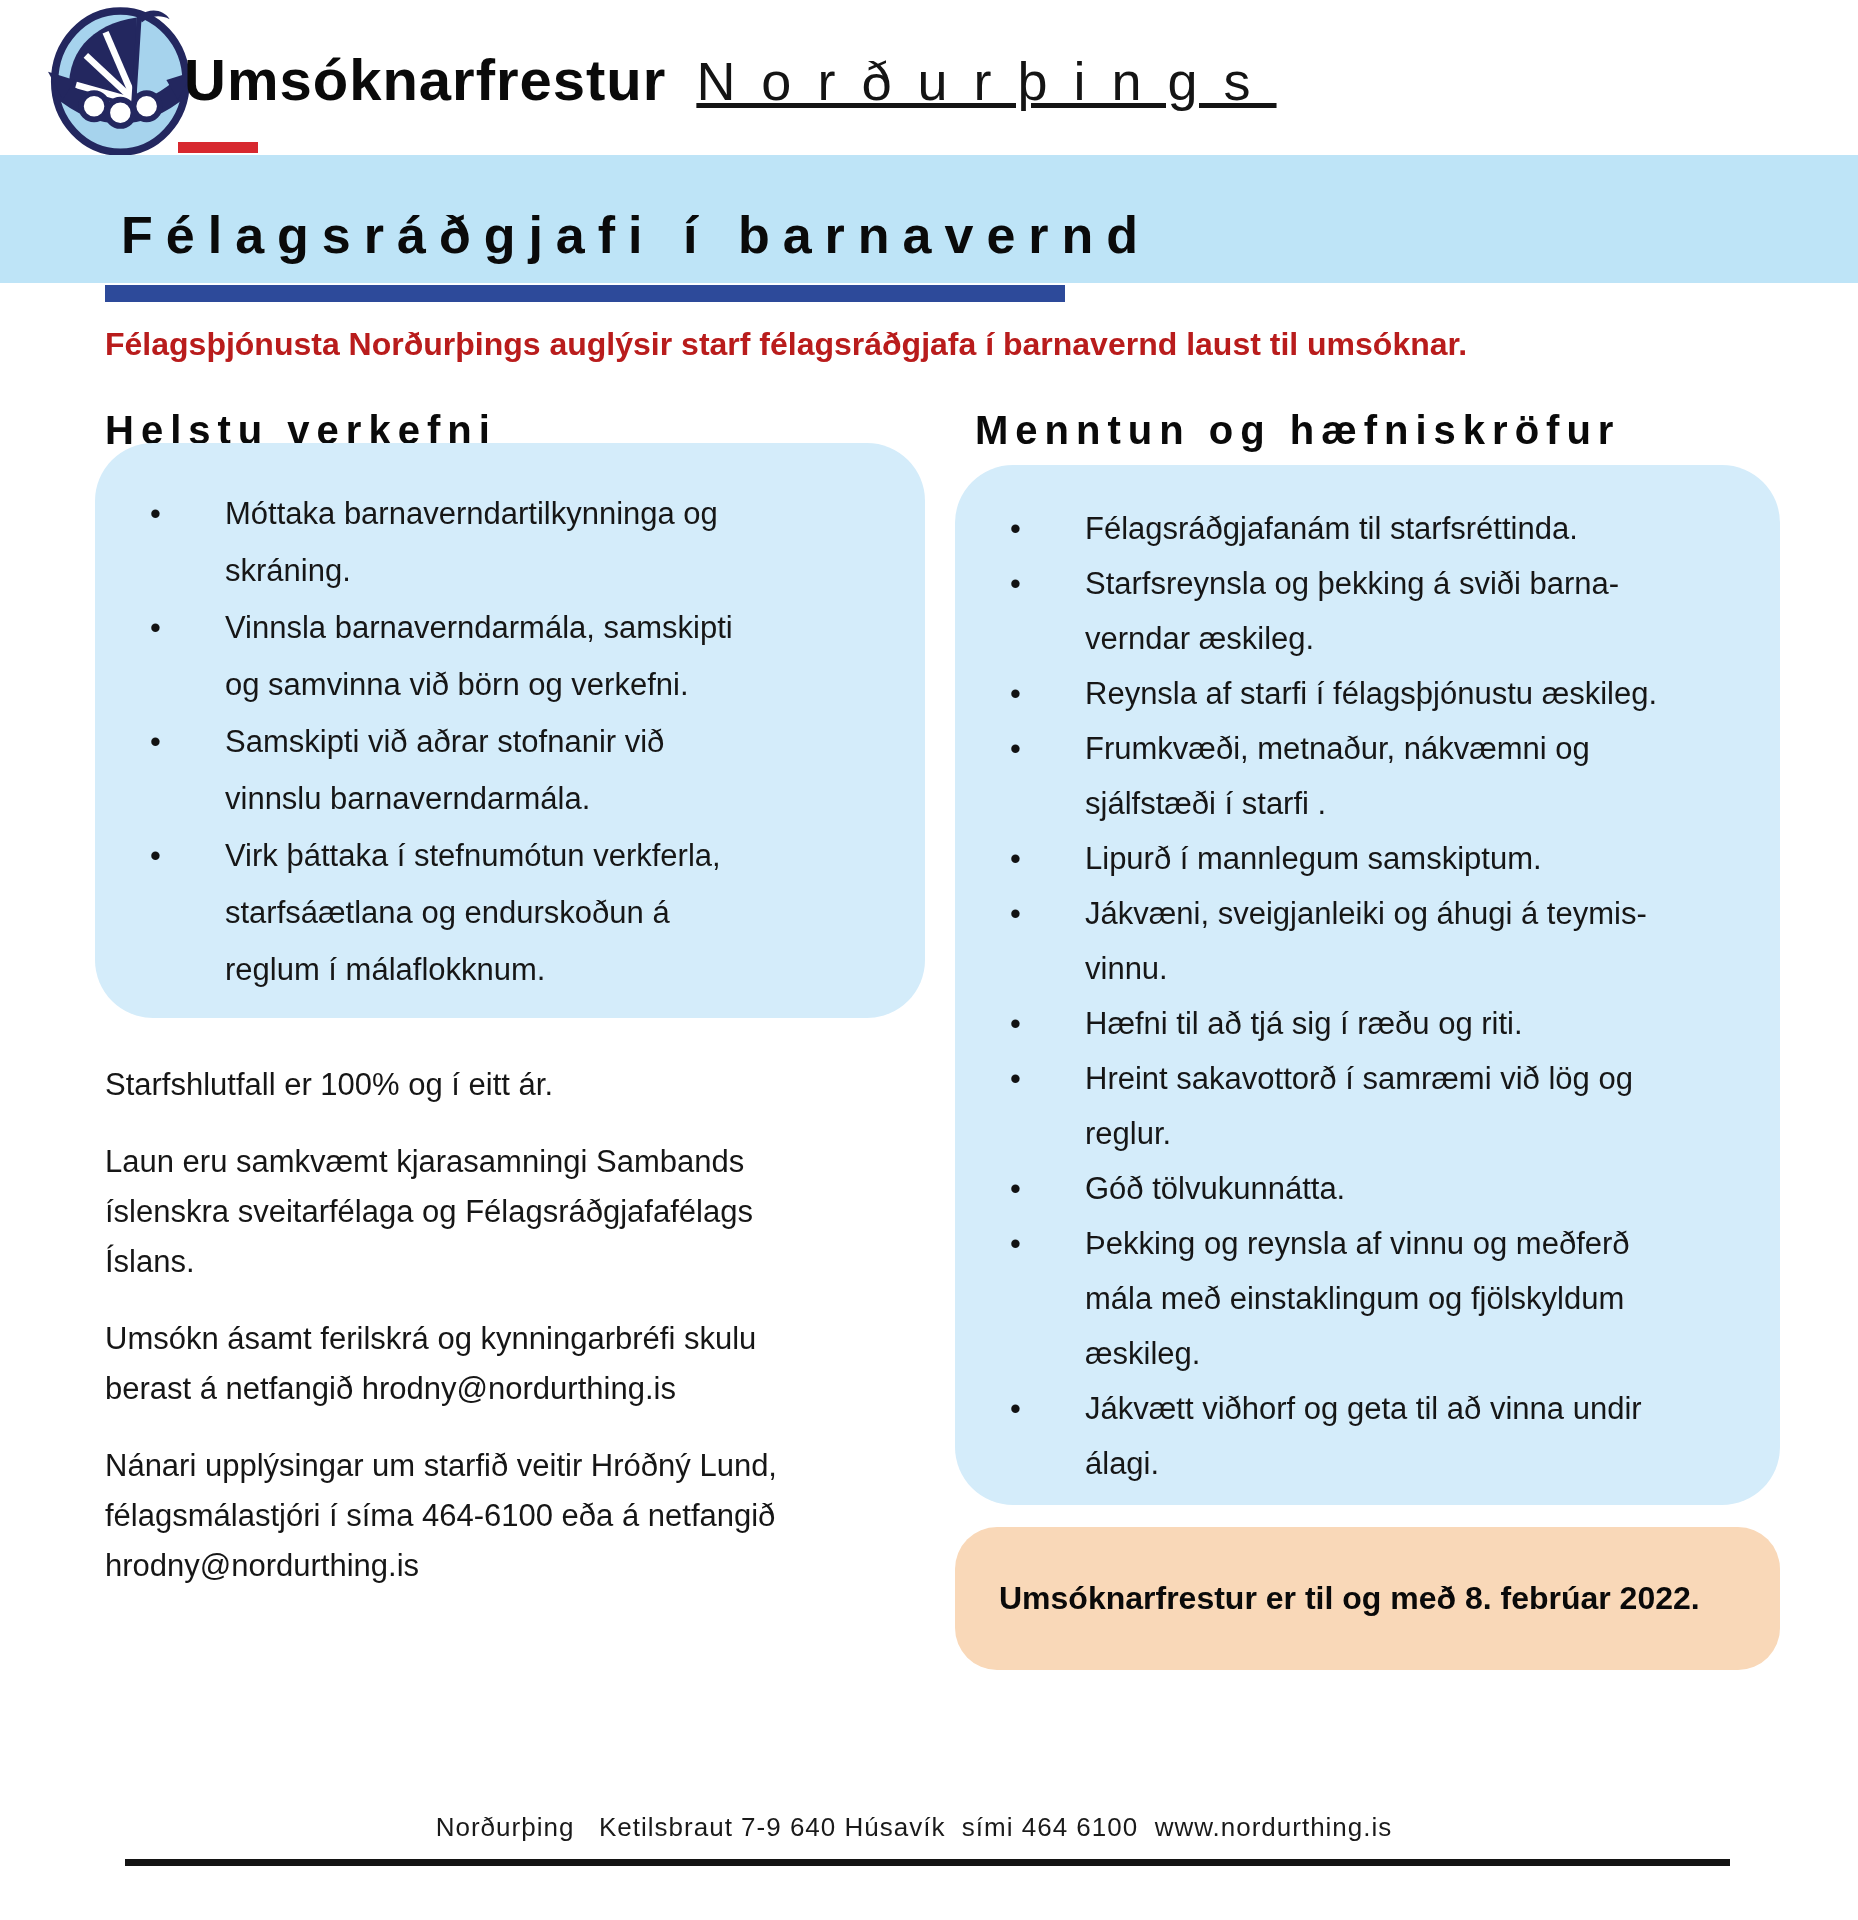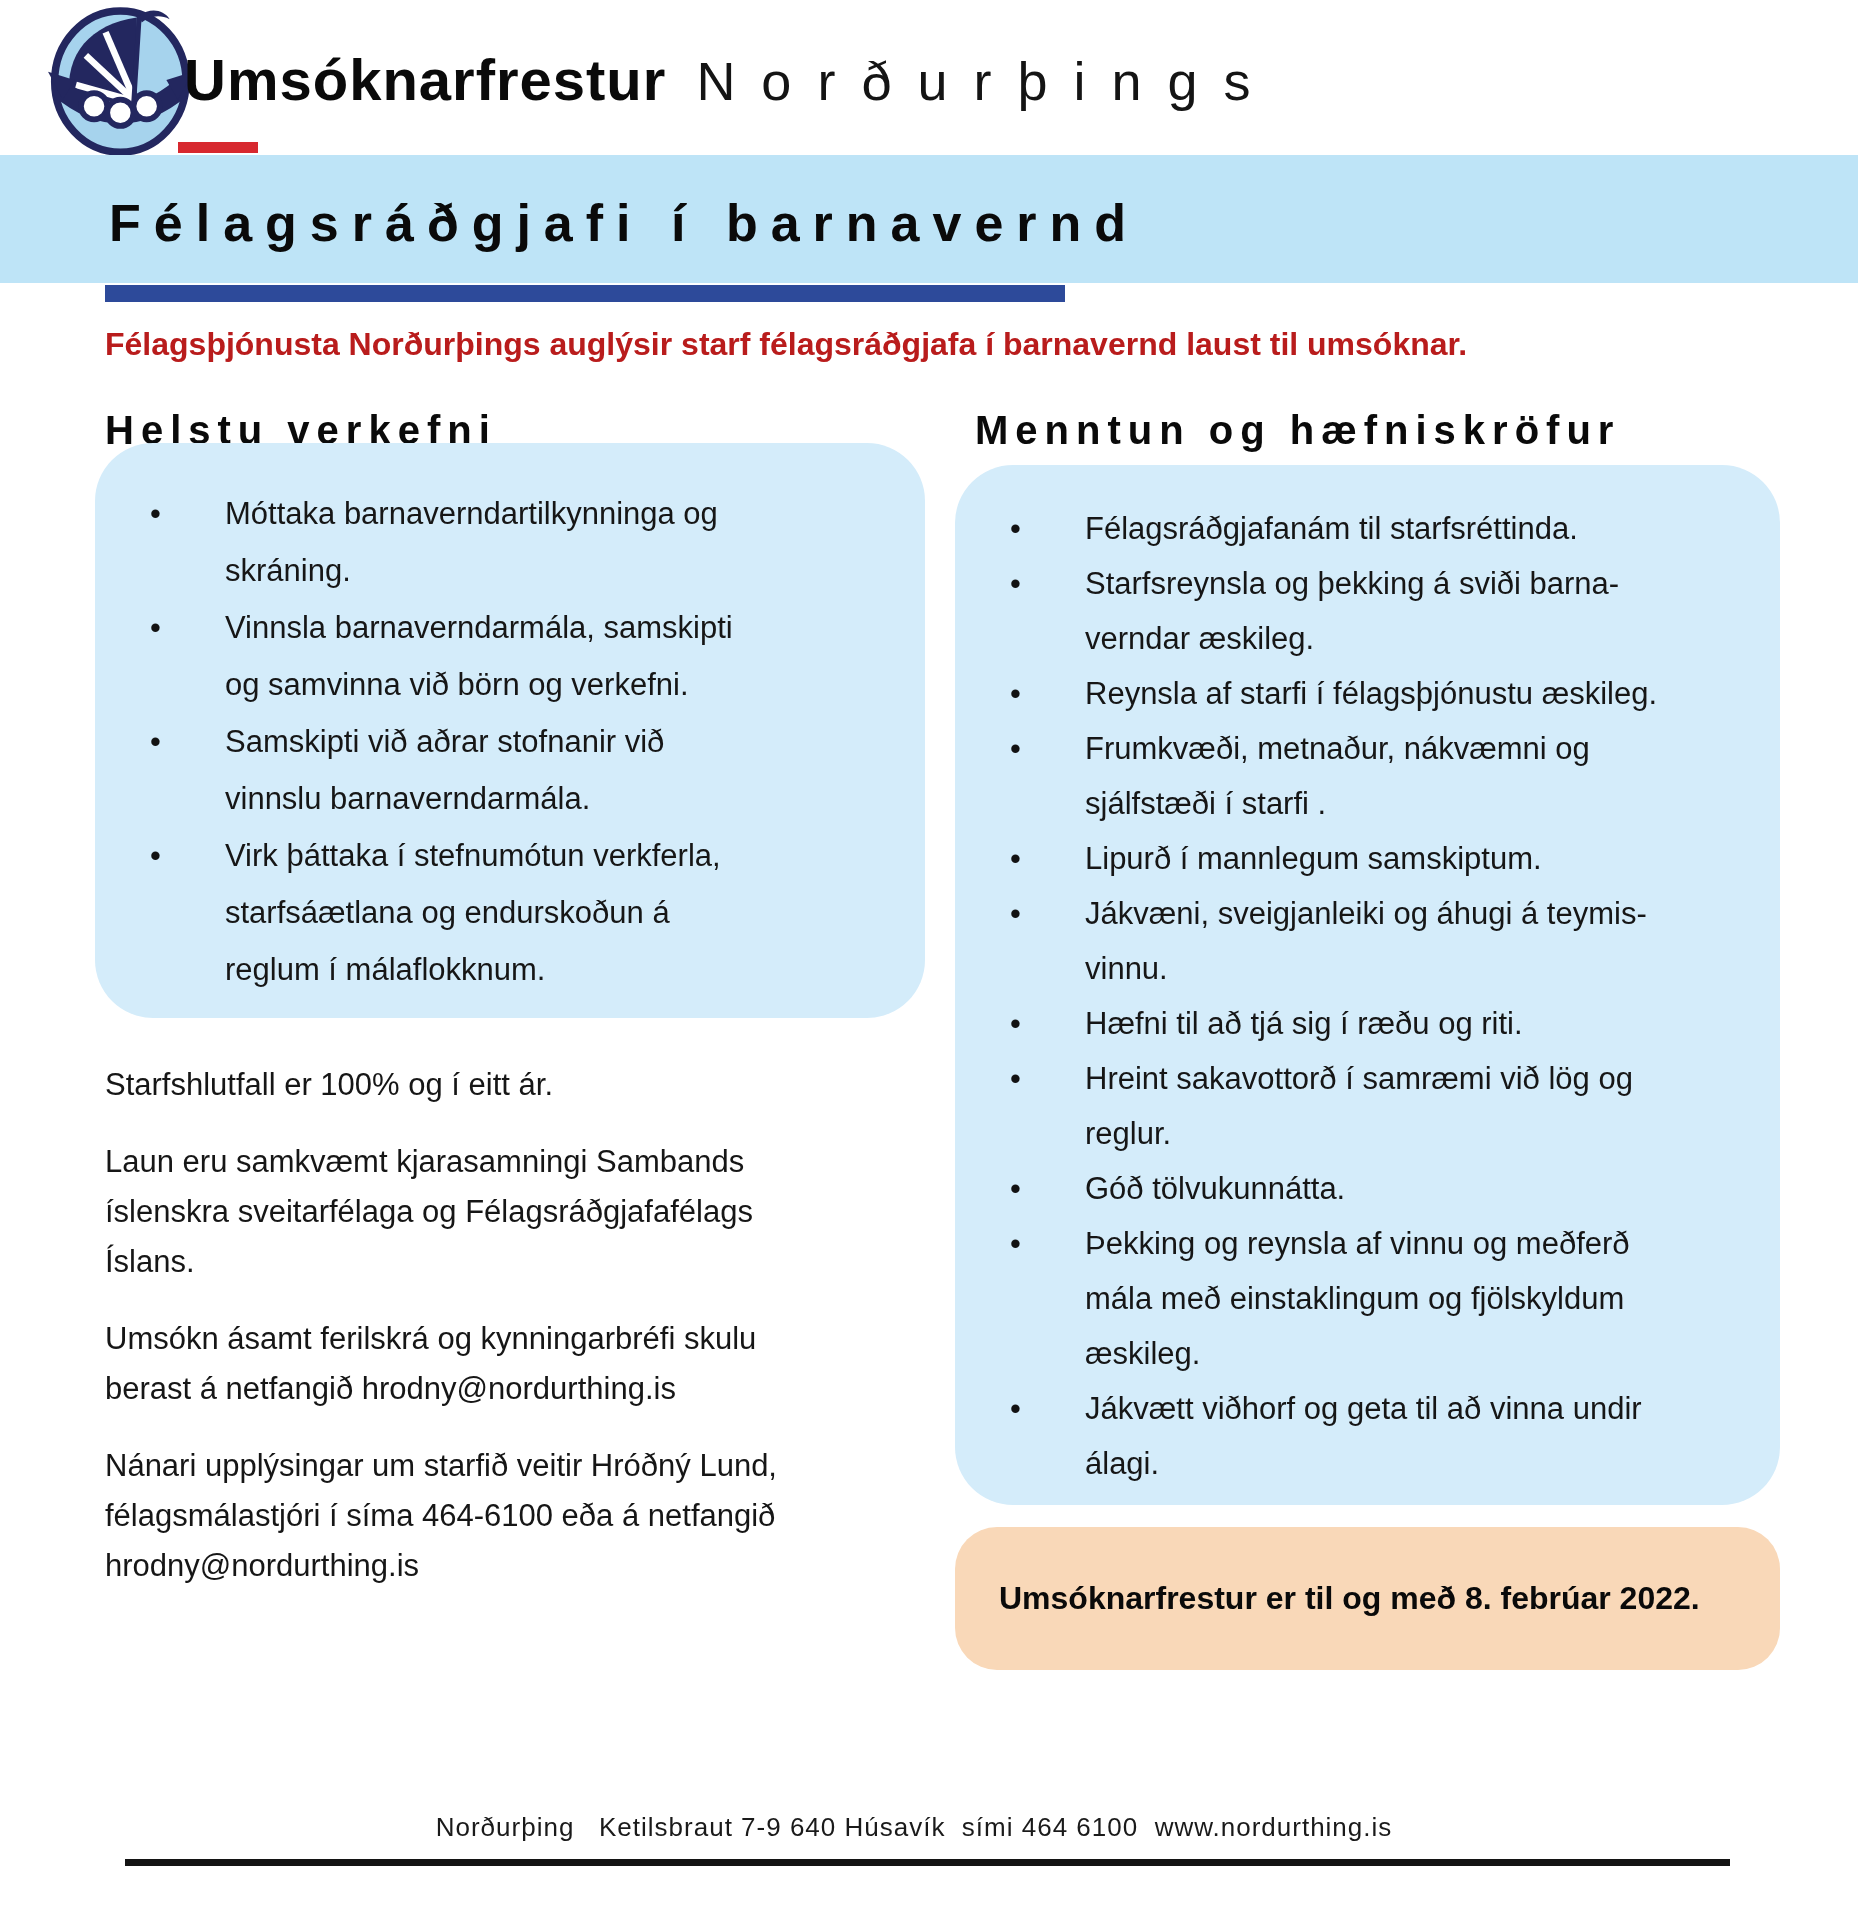--- a/index.html
+++ b/index.html
@@ -6,27 +6,27 @@
   .page {
     position:relative; width:1858px; height:1920px; margin:0 auto;
     background:#ffffff; overflow:hidden;
     font-family:"Liberation Sans", sans-serif; color:#121212;
   }
 
   
   .logo { position:absolute; left:36px; top:6px; width:172px; height:152px; }
   .brand { position:absolute; left:184px; top:46px; white-space:nowrap; }
   .brand-bold  { font-size:58px; font-weight:bold; letter-spacing:1px; color:#0a0a0a; }
-  .brand-light { font-size:54px; font-weight:normal; letter-spacing:26px; margin-left:30px; color:#141414; }
+  .brand-light { font-size:54px; font-weight:normal; letter-spacing:26px; margin-left:30px; color:#141414;text-decoration:underline; }
   .red-dash { position:absolute; left:178px; top:142px; width:80px; height:11px; background:#d7282f; }
 
   
   .banner { position:absolute; left:0; top:155px; width:1858px; height:128px; }
   .banner h1 {
-    margin:4px; position:absolute; left:105px; top:0; line-height:128px;
+    margin:16px; position:absolute; left:105px; top:0; line-height:128px;
     font-size:52px; font-weight:bold; letter-spacing:13px; color:#0a0a0a;
   }
   .navy-bar { position:absolute; left:105px; top:285px; width:960px; height:17px; }
 
   
   .intro {
     position:absolute; left:105px; top:326px; margin:0; width:1680px;
     font-size:32px; font-weight:bold; color:#b91c1c;
   }
 

